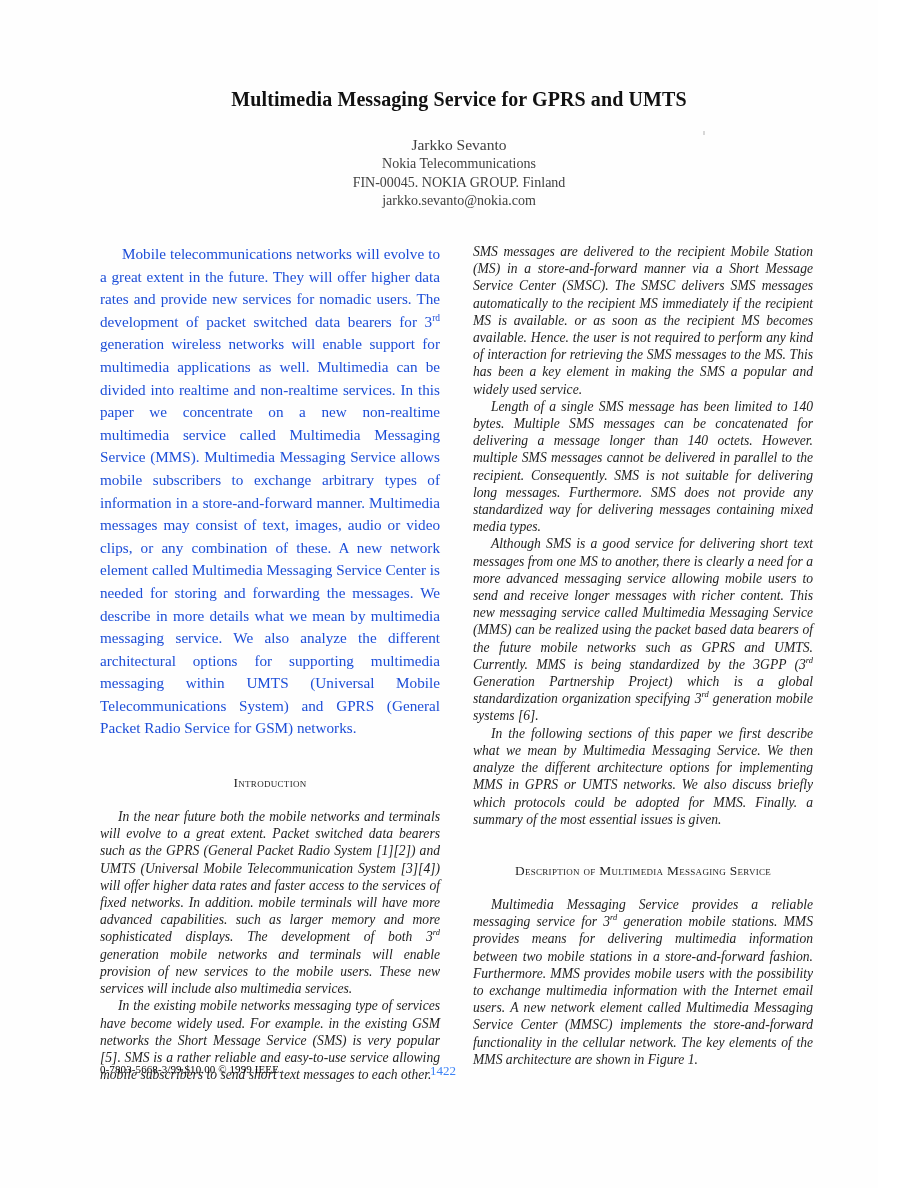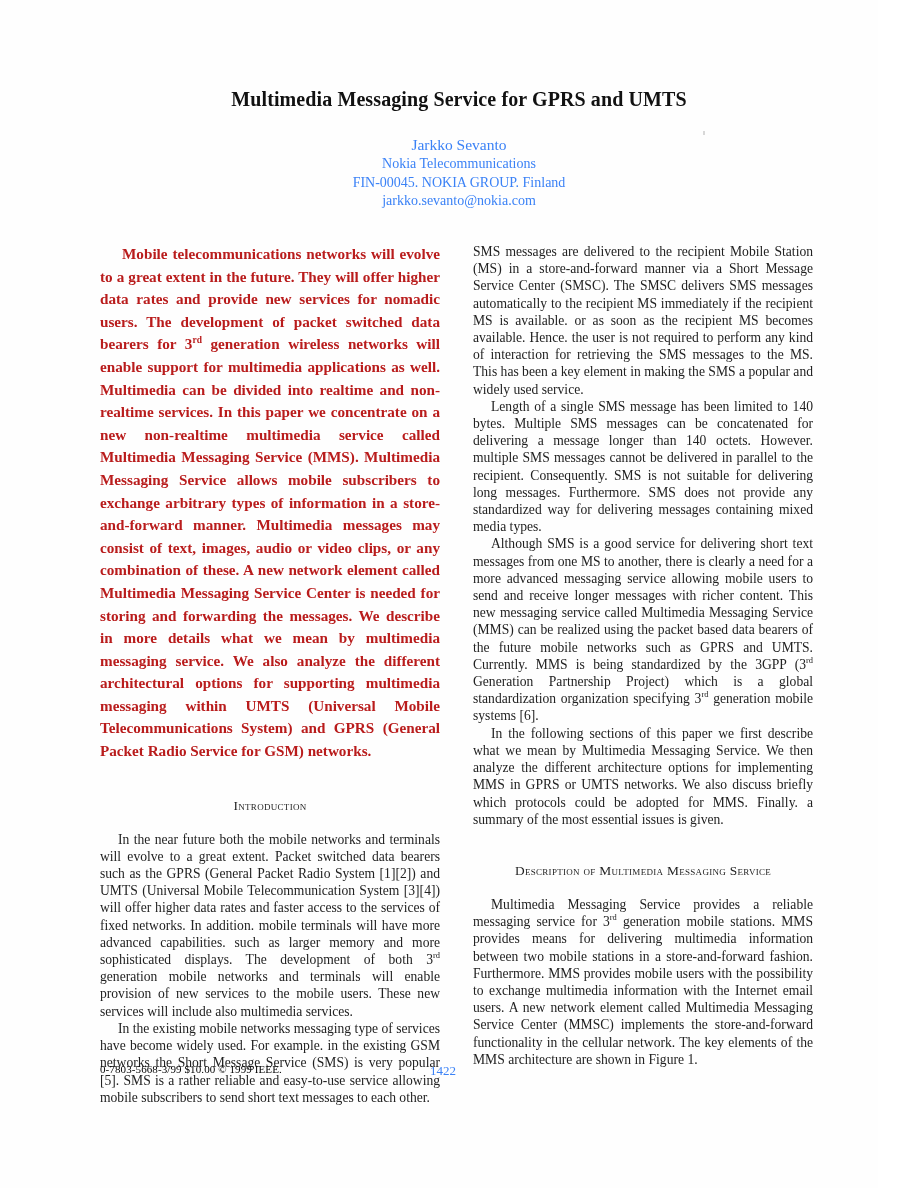--- a/index.html
+++ b/index.html
@@ -34,21 +34,21 @@
     font-weight: bold;
     letter-spacing: 0.1px;
     color: #111;
   }
   .authorblock {
     position: absolute;
     left: 0;
     top: 135px;
     width: 918px;
     text-align: center;
-    color: #3b82f6;
+    color: #404040;
   }
   .author-name {
     font-size: 15.5px;
     line-height: 20px;
   }
   .affil {
     font-size: 14px;
     line-height: 18.5px;
   }
 
@@ -56,35 +56,36 @@
   .col {
     position: absolute;
     top: 243px;
     width: 340px;
   }
   .col-left  { left: 100px; }
   .col-right { left: 473px; }
 
   .abstract {
     font-size: 15.2px;
-    font-weight: bold;
+    font-weight: normal;
     line-height: 22.6px;
     text-align: justify;
     text-justify: inter-word;
-    color: #b91c1c;
+    color: #1d4ed8;
   }
   .abstract .ind { display: inline-block; width: 22px; }
 
   p.body {
     margin: 0;
     font-size: 13.6px;
     line-height: 17.2px;
     text-align: justify;
     text-justify: inter-word;
     color: #222;
+    font-style: italic;
   }
   p.body + p.body { text-indent: 18px; }
   p.body.first { text-indent: 18px; }
 
   .heading {
     margin: 0;
     text-align: center;
     font-size: 13.4px;
     font-variant: small-caps;
     letter-spacing: 0.3px;

